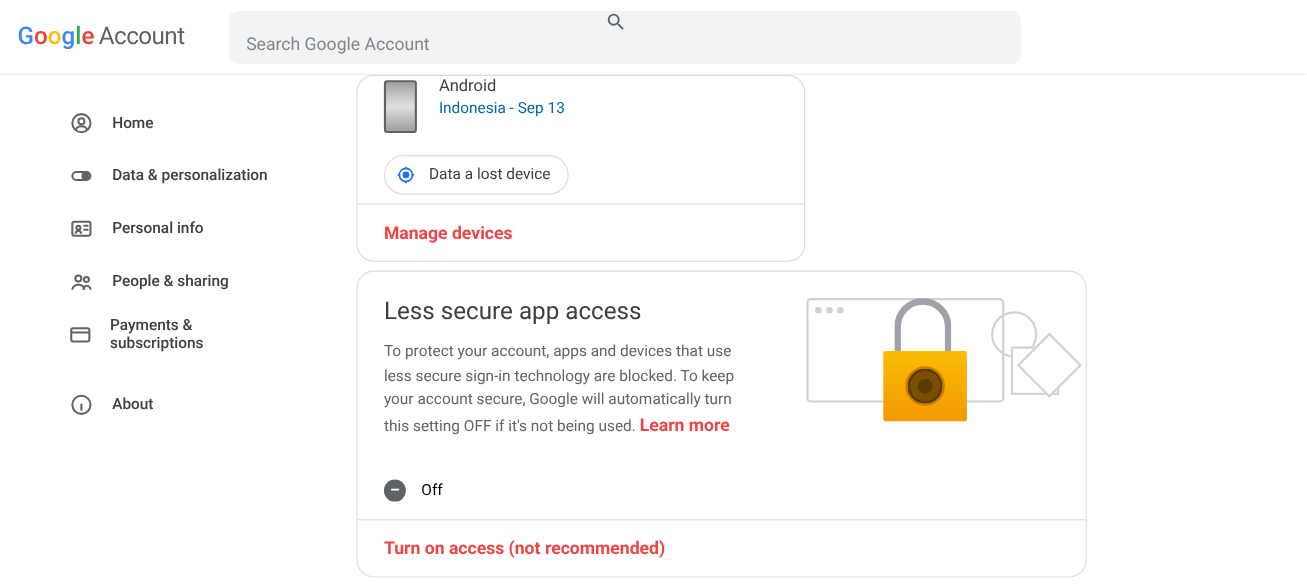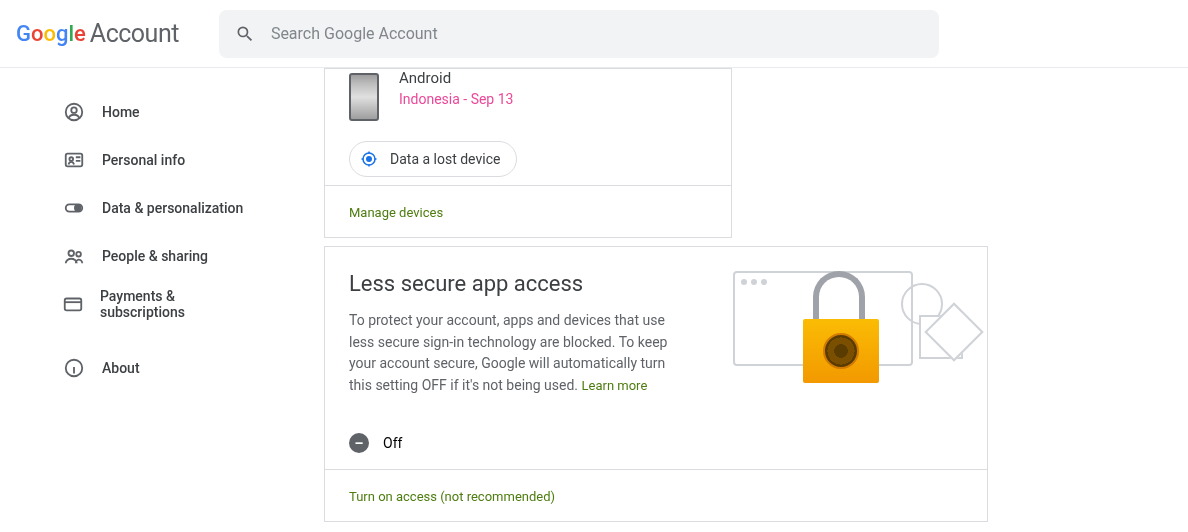--- a/index.html
+++ b/index.html
@@ -1,53 +1,53 @@
 <!DOCTYPE html>
 <html><head>
 <meta charset="utf-8">
 <style>
 * { margin: 0; padding: 0; box-sizing: border-box; font-family: 'Google Sans', Roboto, Arial, sans-serif; }
 body { background: #fff; color: #202124; width: 1188px; height: 532px; overflow: hidden; }
 
 .header { display: flex; align-items: center; height: 68px; padding: 4px 16px; border-bottom: 1px solid #e8eaed; position: relative; }
 .logo { display: flex; align-items: center; gap: 4px; margin-right: 40px; }
-.logo-text { font-size: 25px; color: #5f6368; font-weight: 400; letter-spacing: -0.5px; }
+.logo-text { font-size: 22px; color: #5f6368; font-weight: 400; letter-spacing: -0.5px; }
 .google-logo { font-size: 22px; font-weight: 500; }
 .g1{color:#4285f4}.g2{color:#ea4335}.g3{color:#fbbc05}.g4{color:#4285f4}.g5{color:#34a853}.g6{color:#ea4335}
 
-.search-wrap { position: relative; display: flex; align-items: center; background: #f1f3f4; border-radius: 8px; height: 48px; width: 720px; padding: 0 16px; }
+.search-wrap { position: relative; display: flex; align-items: center; background: #f1f3f4; border-radius: 8px; height: 48px; width: 720px; padding: 0 16px; flex-direction: column; }
 .search-icon { color: #5f6368; margin-right: 16px; display:flex; }
 .search-input { border: none; background: transparent; font-size: 16px; color: #5f6368; width: 100%; outline: none; }
 .search-input::placeholder { color: #80868b; }
 
 .layout { display: flex; height: calc(100% - 68px); }
 .sidebar { width: 280px; padding-top: 20px; }
 .nav-item { display: flex; align-items: center; height: 48px; padding: 0 24px 0 24px; border-radius: 0 24px 24px 0; cursor: pointer; gap: 16px; margin-right: 8px; margin-left: 38px; }
 .nav-item.active { background: #e8f0fe; color: #1967d2; }
 .nav-item .icon { width: 24px; height: 24px; color: #5f6368; display:flex; align-items:center; justify-content:center; }
 .nav-item.active .icon { color: #1967d2; }
 .nav-label { font-size: 14px; color: #3c4043; font-weight: 500; }
 .nav-item.active .nav-label { color: #1967d2; }
 .nav-gap { height: 16px; }
 
 .main { flex: 1; padding: 0 24px 24px 44px; overflow: hidden; }
 .row { display: flex; gap: 24px; }
-.card { border: 1px solid #dadce0; border-radius: 0; background: #fff; overflow: hidden; }
+.card { border: 1px solid #dadce0; border-radius: 16px; background: #fff; overflow: hidden; }
 .card-devices { width: 408px; }
 .card-third { flex:1; }
 .device-row { display: flex; align-items: flex-start; gap: 20px; padding: 0 24px 12px; }
 .device-thumb { width: 30px; height: 48px; background: linear-gradient(to bottom, #9e9e9e 0%, #bdbdbd 20%, #e0e0e0 50%, #9e9e9e 100%); border-radius: 3px; margin-top:4px; border: 2px solid #5f6368; }
 .device-name { font-size: 15px; color: #3c4043; }
-.device-meta { font-size: 14px; color: #ec4899; margin-top: 4px; }
+.device-meta { font-size: 14px; color: #0369a1; margin-top: 4px; }
 
 .chip { display: inline-flex; align-items: center; gap: 10px; border: 1px solid #dadce0; border-radius: 20px; padding: 6px 16px 6px 8px; font-size: 14px; color: #3c4043; margin: 8px 0 8px 24px; cursor:pointer; }
 .chip-icon { width: 22px; height: 22px; display:flex; align-items:center; justify-content:center; color:#1a73e8; }
 
 .card-footer { border-top: 1px solid #dadce0; padding: 16px 24px; }
-.link { color: #4d7c0f; font-size: 13px; font-weight: 400; cursor: pointer; }
+.link { color: #ef4444; font-size: 16px; font-weight: 700; cursor: pointer; }
 
 .card-wide { margin-top: 8px; width: 664px; }
 .card-wide-body { padding: 24px; display:flex; justify-content:space-between; gap:24px; }
 .lsa-left { flex:1; }
 .lsa-title { font-size: 22px; color: #3c4043; font-weight: 400; margin-bottom: 14px; }
 .lsa-desc { font-size: 14px; color: #5f6368; line-height: 1.55; max-width: 460px; }
 .lsa-illus { width: 260px; height: 110px; position:relative; }
 
 .status-row { display:flex; align-items:center; gap:14px; padding: 12px 24px 16px; }
 .status-icon { width:20px; height:20px; border-radius:50%; background:#5f6368; color:#fff; display:flex; align-items:center; justify-content:center; font-size:14px; font-weight:bold; }
@@ -92,35 +92,35 @@
             <circle cx="12" cy="12" r="9"></circle>
             <circle cx="12" cy="10" r="3"></circle>
             <path d="M6 19c1-3 4-4 6-4s5 1 6 4"></path>
           </svg>
         </span>
       <span class="nav-label">Home</span>
     </div>
     <div class="nav-item">
       <span class="icon">
           <svg width="22" height="22" viewBox="0 0 24 24" stroke="currentColor" fill="none" stroke-width="2">
+            <rect x="3" y="8" width="18" height="8" rx="4"></rect>
+            <circle cx="16" cy="12" r="3" fill="currentColor"></circle>
+          </svg>
+        </span>
+      <span class="nav-label">Data &amp; personalization</span>
+    </div>
+    <div class="nav-item">
+      <span class="icon">
+          <svg width="22" height="22" viewBox="0 0 24 24" stroke="currentColor" fill="none" stroke-width="2">
             <rect x="3" y="5" width="18" height="14" rx="2"></rect>
             <circle cx="9" cy="11" r="2"></circle>
             <path d="M6 17c.5-2 2-3 3-3s2.5 1 3 3M14 9h5M14 13h5"></path>
           </svg>
         </span>
       <span class="nav-label">Personal info</span>
-    </div>
-    <div class="nav-item">
-      <span class="icon">
-          <svg width="22" height="22" viewBox="0 0 24 24" stroke="currentColor" fill="none" stroke-width="2">
-            <rect x="3" y="8" width="18" height="8" rx="4"></rect>
-            <circle cx="16" cy="12" r="3" fill="currentColor"></circle>
-          </svg>
-        </span>
-      <span class="nav-label">Data &amp; personalization</span>
     </div>
     <div class="nav-item">
       <span class="icon">
           <svg width="22" height="22" viewBox="0 0 24 24" stroke="currentColor" fill="none" stroke-width="2">
             <circle cx="9" cy="9" r="3"></circle>
             <circle cx="17" cy="10" r="2.5"></circle>
             <path d="M3 20c0-3 3-5 6-5s6 2 6 5M14 20c0-2 1.5-4 3-4s4 1 4 4"></path>
           </svg>
         </span>
       <span class="nav-label">People &amp; sharing</span>

